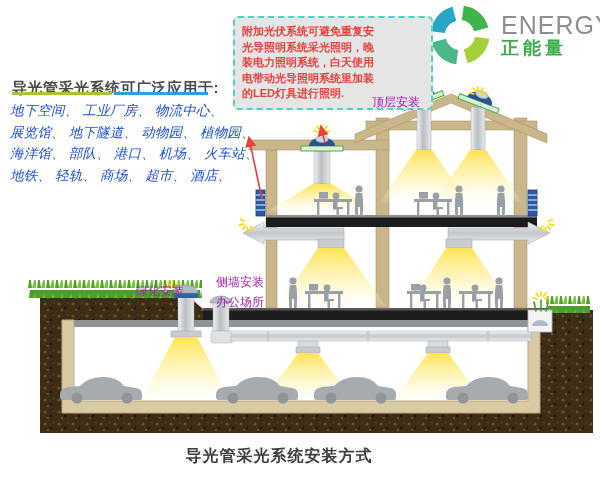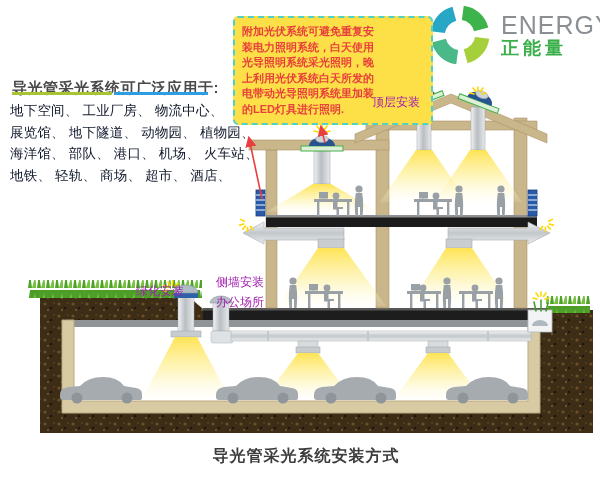--- a/index.html
+++ b/index.html
@@ -6,38 +6,38 @@
   #stage{
     position:relative;width:600px;height:482px;overflow:hidden;background:#ffffff;
     font-family:"Liberation Sans","DejaVu Sans",sans-serif;
   }
   .abs{position:absolute;}
   
   #intro-title{left:12px;top:60px;font-size:15px;font-weight:bold;color:#4a4a4a;letter-spacing:.5px;white-space:nowrap;margin-top:19px;}
   .underline{height:3px;top:92px;}
   #underline-green{left:12px;width:100px;}
   #underline-blue{left:114px;width:94px;}
-  #intro-lines{left:10px;top:100px;color:#0f172a;font-size:13.5px;line-height:21.5px;}
+  #intro-lines{left:10px;top:100px;color:#1d4ed8;font-size:13.5px;line-height:21.5px;font-style:italic;}
   #intro-lines div{white-space:nowrap;letter-spacing:.2px;}
   
-  #callout{left:233px;top:16px;width:182px;background:#fde047;border:2px dashed #4ed2c6;border-radius:5px;
+  #callout{left:233px;top:16px;width:182px;background:#e5e5e5;border:2px dashed #4ed2c6;border-radius:5px;
     padding:6px 7px;font-size:11px;line-height:15.5px;font-weight:bold;color:#e8403c;}
   #callout div{white-space:nowrap;}
   
   #logo{left:427px;top:2px;display:flex;align-items:center;gap:8px;}
   #logo-text-en{font-size:25px;color:#8a8f94;letter-spacing:1px;line-height:26px;}
   #logo-text-zh{font-size:18px;color:#3aae49;font-weight:bold;letter-spacing:4px;line-height:20px;}
   
   .label{position:absolute;font-size:12px;color:#a21caf;font-weight:normal;white-space:nowrap;}
   #label-roof{left:372px;top:94px;}
   #label-sidewall{left:216px;top:236px;margin-top:38px;}
   #label-green{left:136px;top:283px;}
   #label-road{left:216px;top:294px;}
   
-  #caption{left:0;top:446px;width:558px;text-align:center;font-size:16px;font-weight:bold;color:#3c3c3c;letter-spacing:1px;padding-left:27px;}
+  #caption{left:0;top:446px;width:558px;text-align:center;font-size:16px;font-weight:bold;color:#3c3c3c;letter-spacing:1px;}
 </style>
 </head>
 <body>
 
 <div id="stage">
 
   <svg class="abs" style="left:0;top:0" width="600" height="482" viewBox="0 0 600 482">
     <defs>
       <linearGradient id="coneG" x1="0" y1="0" x2="0" y2="1">
         <stop offset="0" stop-color="#ffe24a" stop-opacity="0.95"></stop>
@@ -301,23 +301,22 @@
   <div class="abs underline" id="underline-blue" style="background:#2d9fe0"></div>
   <div class="abs" id="intro-lines">
     <div>地下空间、 工业厂房、 物流中心、</div>
     <div>展览馆、 地下隧道、 动物园、 植物园、</div>
     <div>海洋馆、 部队、 港口、 机场、 火车站、</div>
     <div>地铁、 轻轨、 商场、 超市、 酒店、</div>
   </div>
 
   <div class="abs" id="callout">
     <div>附加光伏系统可避免重复安</div>
+    <div>光导照明系统采光照明，晚</div>
     <div>装电力照明系统，白天使用</div>
-    <div>光导照明系统采光照明，晚</div>
-    <div>上利用光伏系统白天所发的</div>
     <div>电带动光导照明系统里加装</div>
     <div>的LED灯具进行照明.</div>
   </div>
 
   <div class="label" id="label-roof">顶层安装</div>
   <div class="label" id="label-sidewall">侧墙安装</div>
   <div class="label" id="label-green">绿化安装</div>
   <div class="label" id="label-road">办公场所</div>
 
   <div class="abs" id="caption">导光管采光系统安装方式</div>

